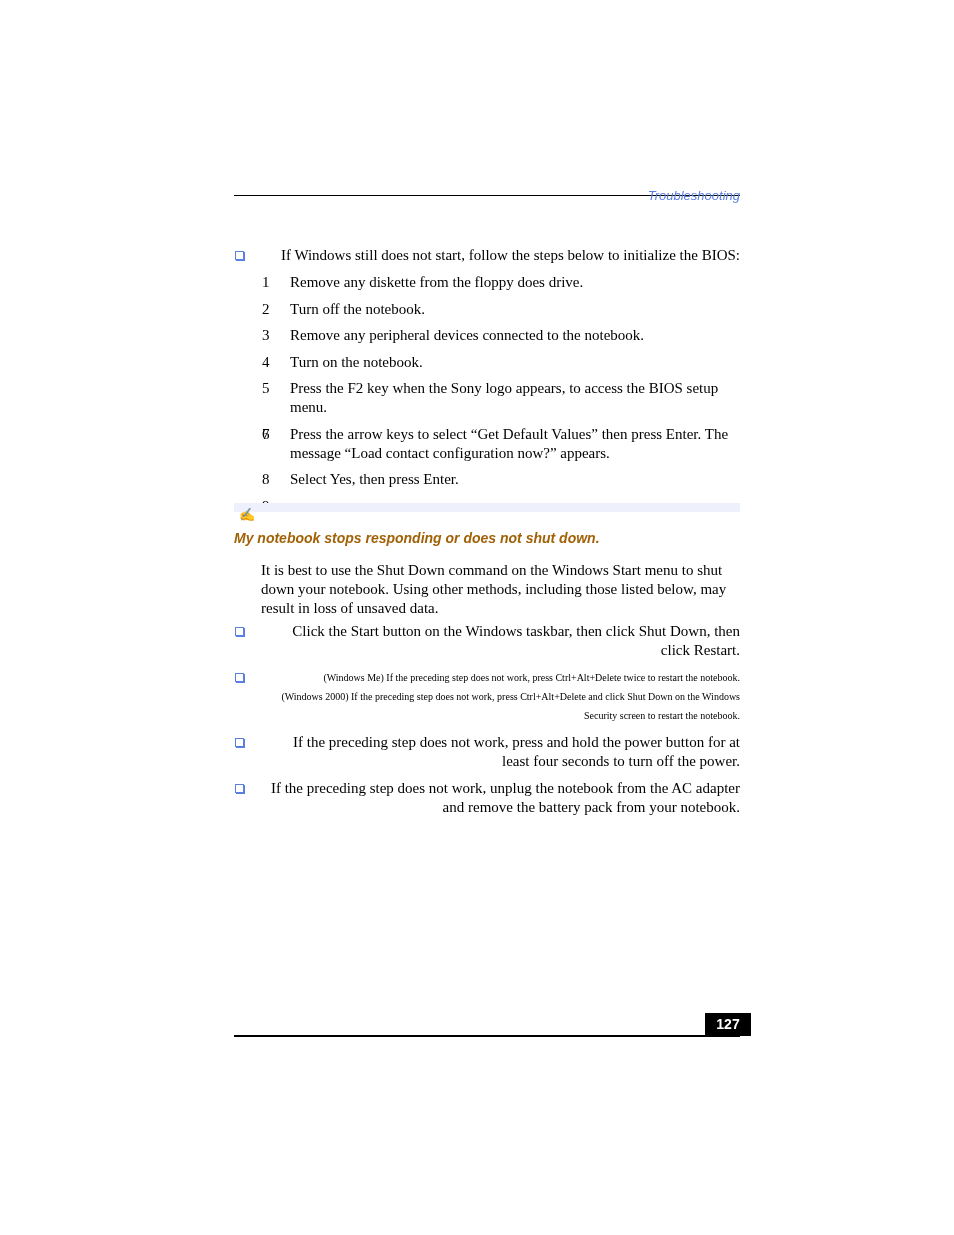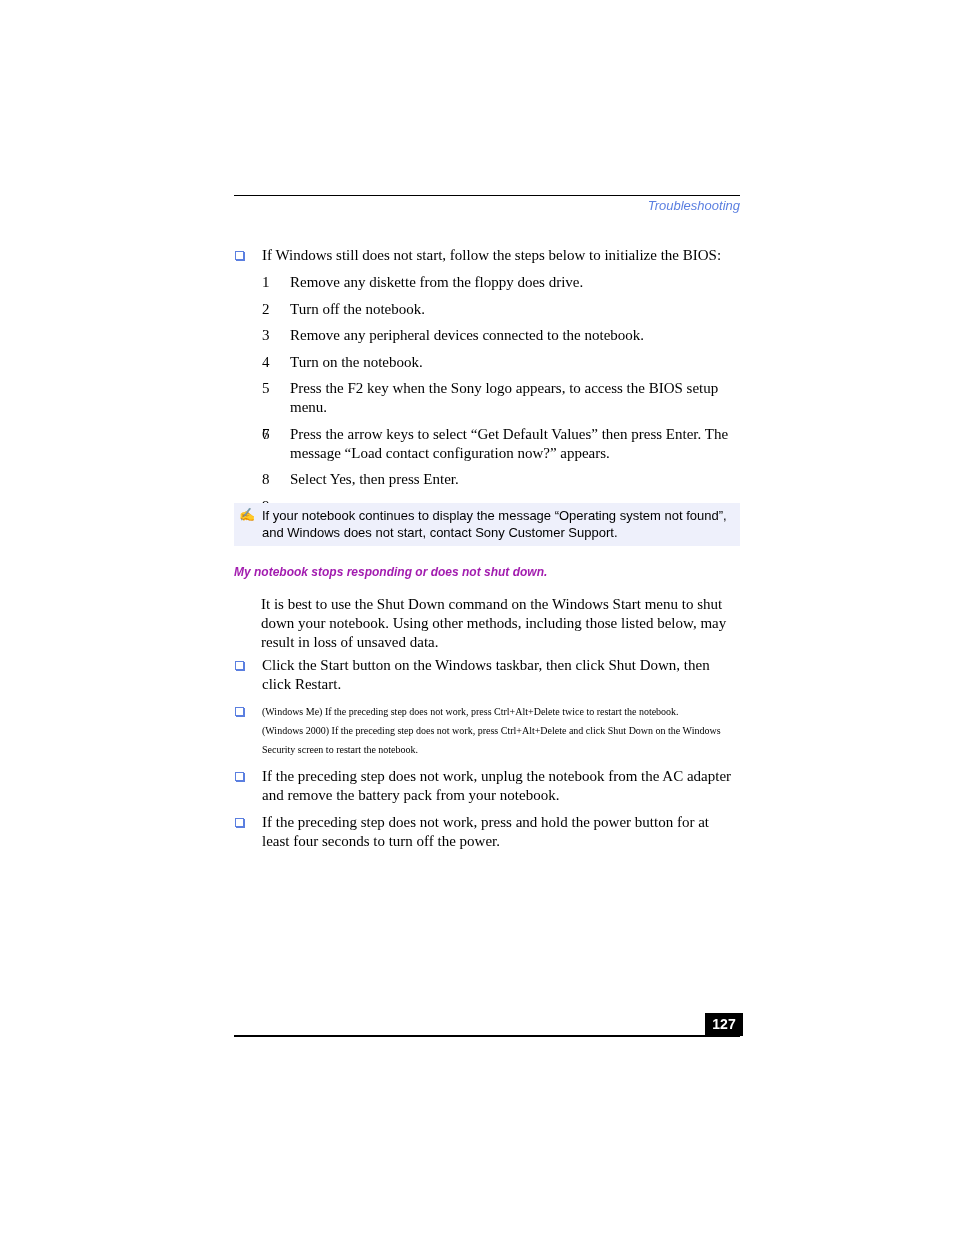--- a/index.html
+++ b/index.html
@@ -1,30 +1,30 @@
 <!DOCTYPE html>
 <html><head>
 <meta charset="utf-8">
 <style>
   html, body { margin:0; padding:0; background:#fff; }
   body { width:954px; height:1235px; position:relative; overflow:hidden; font-family:"Liberation Serif", serif; color:#000; }
   .top-rule { position:absolute; left:234px; top:195px; width:506px; height:1px; background:#000; }
-  .section-title { position:absolute; right:214px; top:198px; font-family:"Liberation Sans", sans-serif; font-style:italic; font-size:13px; color:#5b7fe0; }
+  .section-title { position:absolute; right:214px; top:188px; font-family:"Liberation Sans", sans-serif; font-style:italic; font-size:13px; color:#5b7fe0; }
   .content { position:absolute; left:234px; top:246px; width:506px; font-size:15px; line-height:19px; }
-  .bullet { position:relative; padding-left:28px; margin-bottom:8px; }
+  .bullet { position:relative; padding-left:28px; margin-bottom:8px;text-align:right; }
   .bullet .box { position:absolute; left:1px; top:5px; width:7px; height:7px; border:1px solid #5b7fe0; box-shadow:1px 1px 0 #5b7fe0; }
   .steps { margin:0 0 0 28px; padding:0; }
   .step { position:relative; padding-left:28px; margin-bottom:7.5px; }
   .step .num { position:absolute; left:0; top:0; }
   .note { background:#eef0fb; margin:14px 0 0 0; padding:4px 4px 5px 28px; position:relative; font-family:"Liberation Sans", sans-serif; font-size:13px; line-height:17px; transform-origin:left; }
   .note .pen { position:absolute; left:5px; top:3px; font-size:13px; }
-  .subhead { font-family:"Liberation Sans", sans-serif; font-style:italic; font-weight:bold; font-size:12px; color:#a21caf; margin:17px 0 13px 0; }
+  .subhead { font-family:"Liberation Sans", sans-serif; font-style:italic; font-weight:bold; font-size:14px; color:#a16207; margin:17px 0 13px 0; }
   .para { margin-bottom:4px;margin-left:27px; }
   .bottom-rule { position:absolute; left:234px; top:1035px; width:506px; height:2px; background:#000; }
-  .page-num { position:absolute; left:705px; top:1013px; width:38px; height:23px; background:#000; color:#fff; font-family:"Liberation Sans", sans-serif; font-weight:bold; font-size:14px; text-align:center; line-height:23px; }
+  .page-num { position:absolute; left:705px; top:1013px; width:46px; height:23px; background:#000; color:#fff; font-family:"Liberation Sans", sans-serif; font-weight:bold; font-size:14px; text-align:center; line-height:23px; }
 </style>
 </head>
 <body>
 
 <div class="top-rule"></div>
 <div class="section-title">Troubleshooting</div>
 
 <div class="content">
   <div class="bullet">
     <span class="box"></span>
@@ -37,39 +37,38 @@
     <div class="step"><span class="num">4</span><span>Turn on the notebook.</span></div>
     <div class="step"><span class="num">5</span><span>Press the F2 key when the Sony logo appears, to access the BIOS setup menu.</span></div>
     <div class="step"><span class="num">6</span></div>
     <div class="step"><span class="num">7</span><span>Press the arrow keys to select “Get Default Values” then press Enter. The message “Load contact configuration now?” appears.</span></div>
     <div class="step"><span class="num">8</span><span>Select Yes, then press Enter.</span></div>
     <div class="step"><span class="num">9</span></div>
   </div>
 
   <div class="note">
     <span class="pen">✍</span>
-    <span>If your notebook continues to display the message “Operating system not found”, and Windows does not start, contact Sony Customer Support.</span>
   </div>
 
   <div class="subhead">My notebook stops responding or does not shut down.</div>
   <div class="para">It is best to use the Shut Down command on the Windows Start menu to shut down your notebook. Using other methods, including those listed below, may result in loss of unsaved data.</div>
 
   <div class="bullet">
     <span class="box"></span>
     <span>Click the Start button on the Windows taskbar, then click Shut Down, then click Restart.</span>
   </div>
   <div class="bullet" style="font-size:10px;">
     <span class="box"></span>
     <div>(Windows Me) If the preceding step does not work, press Ctrl+Alt+Delete twice to restart the notebook.</div>
     <div>(Windows 2000) If the preceding step does not work, press Ctrl+Alt+Delete and click Shut Down on the Windows Security screen to restart the notebook.</div>
   </div>
   <div class="bullet">
     <span class="box"></span>
-    <span>If the preceding step does not work, unplug the notebook from the AC adapter and remove the battery pack from your notebook.</span>
+    <span>If the preceding step does not work, press and hold the power button for at least four seconds to turn off the power.</span>
   </div>
   <div class="bullet">
     <span class="box"></span>
-    <span>If the preceding step does not work, press and hold the power button for at least four seconds to turn off the power.</span>
+    <span>If the preceding step does not work, unplug the notebook from the AC adapter and remove the battery pack from your notebook.</span>
   </div>
 </div>
 
 <div class="bottom-rule"></div>
 <div class="page-num">127</div>
 
 </body></html>

